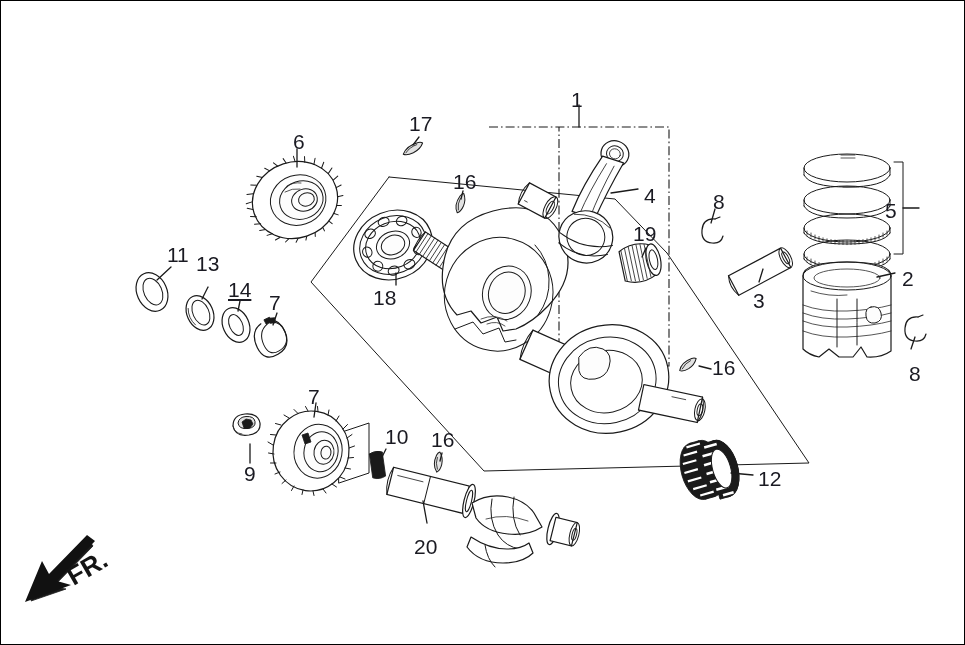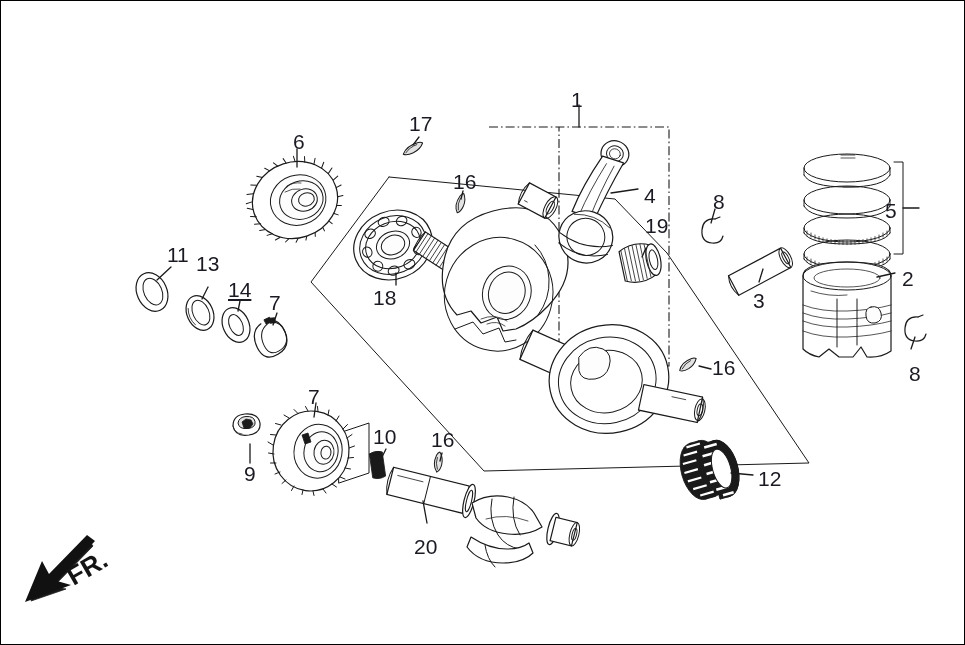--- a/index.html
+++ b/index.html
@@ -409,29 +409,29 @@
   <div class="cal" style="left:570px;top:88px;">1</div>
   <div class="cal" style="left:901px;top:267px;">2</div>
   <div class="cal" style="left:752px;top:289px;">3</div>
   <div class="cal" style="left:643px;top:184px;">4</div>
   <div class="cal" style="left:884px;top:199px;">5</div>
   <div class="cal" style="left:292px;top:130px;">6</div>
   <div class="cal" style="left:307px;top:385px;">7</div>
   <div class="cal" style="left:712px;top:190px;">8</div>
   <div class="cal" style="left:908px;top:362px;">8</div>
   <div class="cal" style="left:243px;top:462px;">9</div>
-  <div class="cal" style="left:372px;top:425px;">10</div>
+  <div class="cal" style="left:384px;top:425px;">10</div>
   <div class="cal" style="left:166px;top:243px;">11</div>
   <div class="cal" style="left:757px;top:467px;">12</div>
   <div class="cal" style="left:195px;top:252px;">13</div>
   <div class="cal" style="left:227px;top:278px;text-decoration:underline;">14</div>
   <div class="cal" style="left:268px;top:291px;">7</div>
   <div class="cal" style="left:452px;top:170px;">16</div>
   <div class="cal" style="left:711px;top:356px;">16</div>
   <div class="cal" style="left:430px;top:428px;">16</div>
   <div class="cal" style="left:408px;top:112px;">17</div>
   <div class="cal" style="left:372px;top:286px;">18</div>
-  <div class="cal" style="left:632px;top:214px;margin-left:12px;">19</div>
+  <div class="cal" style="left:632px;top:222px;">19</div>
   <div class="cal" style="left:413px;top:526px;margin-top:9px;">20</div>
 
   <div class="frtxt" style="left:76px;top:560px;">FR.</div>
 
 </div>
 
 </body></html>

